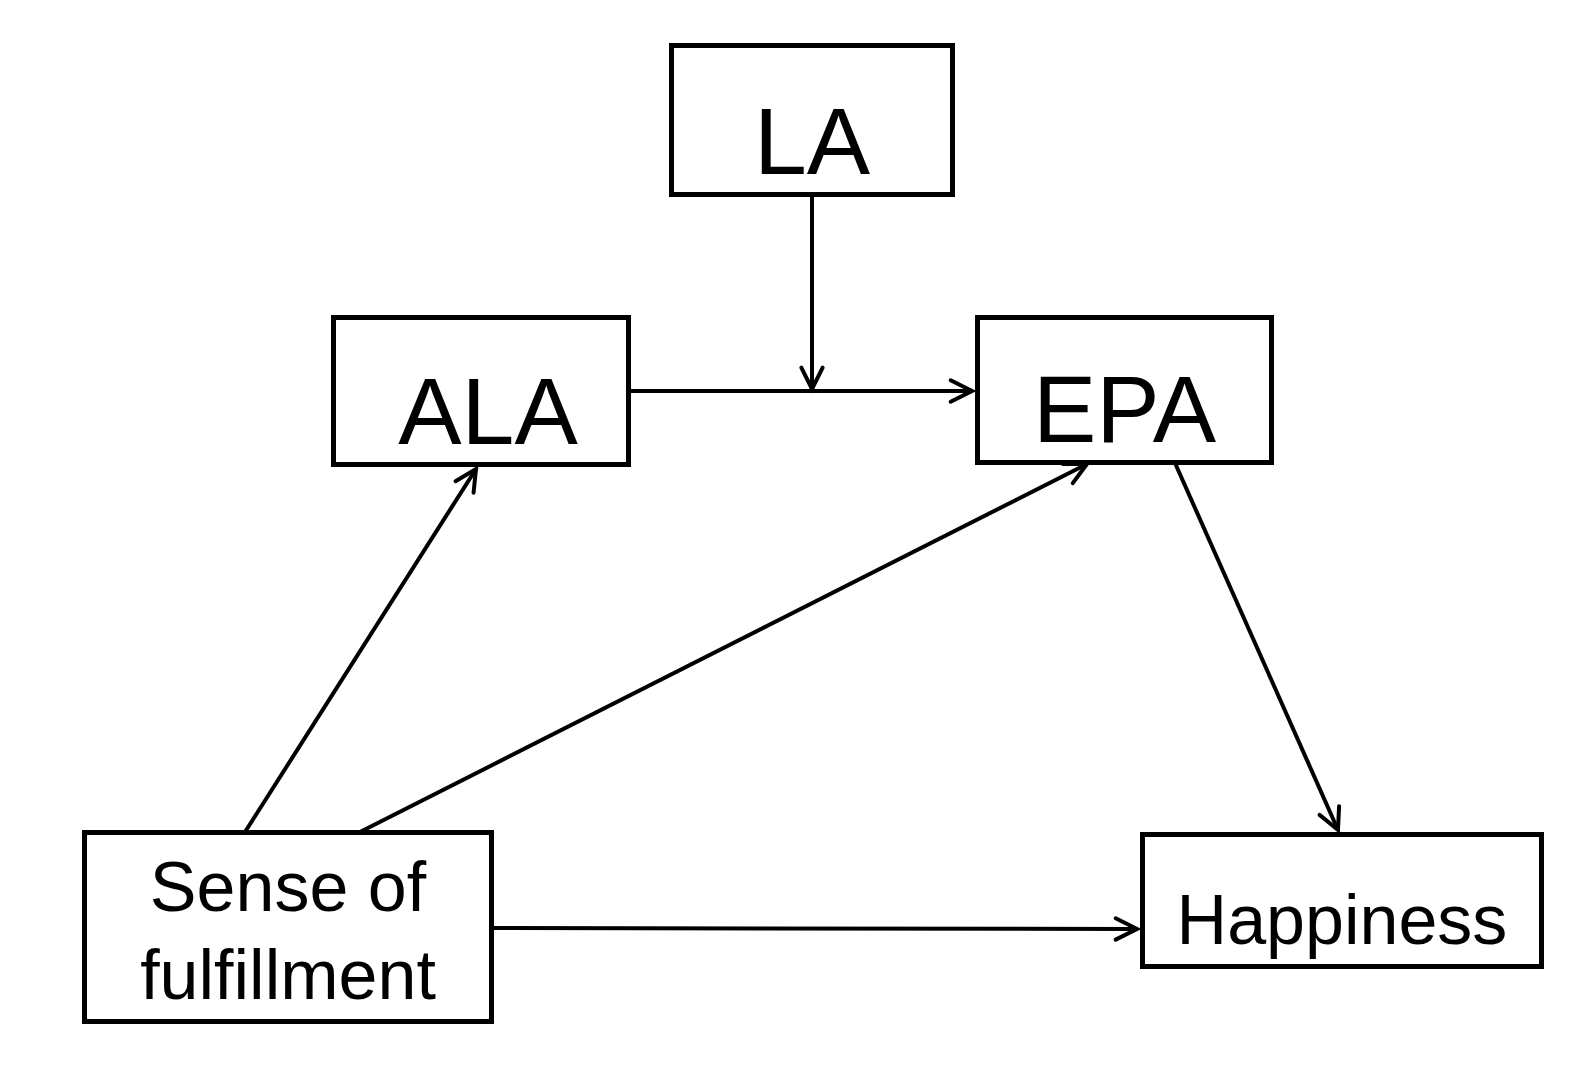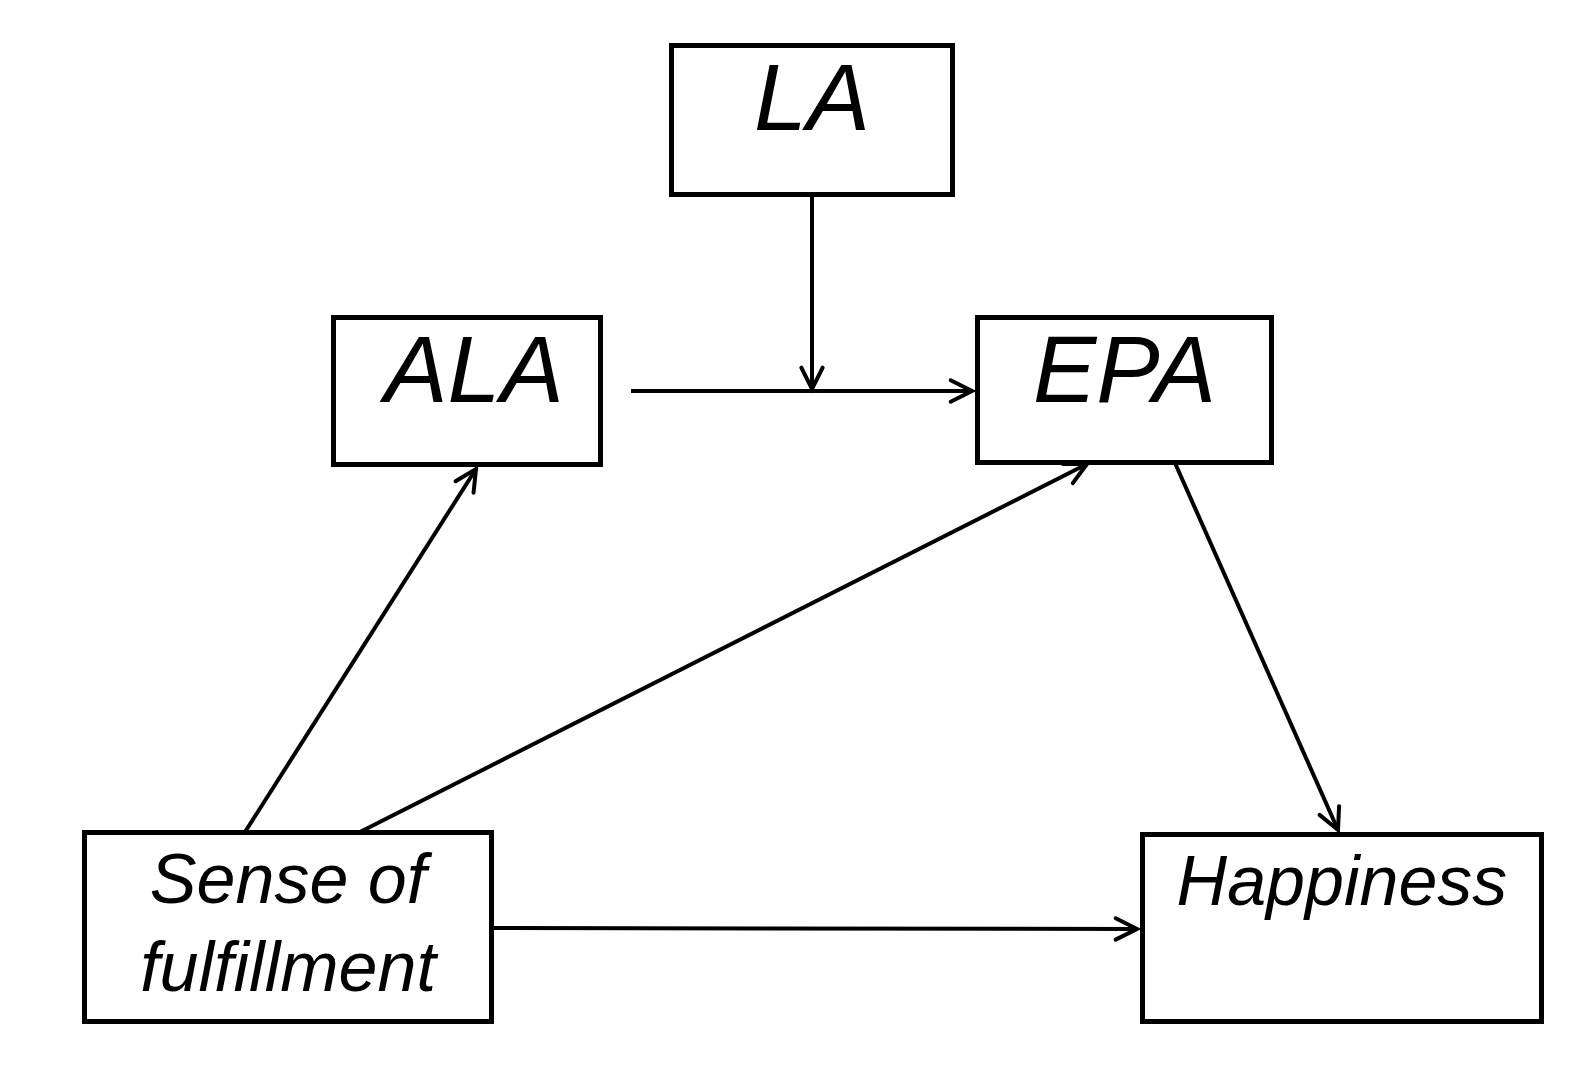--- a/index.html
+++ b/index.html
@@ -26,33 +26,32 @@
     stroke: #000000;
     stroke-width: 4;
   }
   .node {
     position: absolute;
     box-sizing: border-box;
     background: #ffffff;
     border: 5px solid #000000;
     color: #000000;
     display: flex;
-    align-items: flex-start;
+    align-items: flex-end;
     justify-content: center;
     text-align: center;
     white-space: pre-line;
-    font-style: italic;
   }
   .node-lg { font-size: 95px; line-height: 1.05; }
   .node-md { font-size: 70px; line-height: 1.26; }
   #node-la          { left: 669px;  top: 43px;  width: 286px; height: 154px; }
-  #node-ala         { left: 331px;  top: 315px; width: 272px; height: 152px; padding-left: 14px; }
+  #node-ala         { left: 331px;  top: 315px; width: 300px; height: 152px; padding-left: 14px; }
   #node-epa         { left: 975px;  top: 315px; width: 299px; height: 150px; }
   #node-fulfillment { left: 82px;   top: 830px; width: 412px; height: 194px; }
-  #node-happiness   { left: 1140px; top: 832px; width: 404px; height: 192px; }
+  #node-happiness   { left: 1140px; top: 832px; width: 404px; height: 137px; }
 </style>
 </head>
 <body>
 
 <div id="canvas">
 
   <svg id="edge-layer" viewBox="0 0 1591 1073" xmlns="http://www.w3.org/2000/svg">
     <defs>
       <marker id="arrowhead" viewBox="0 0 12 12" refX="10" refY="6" markerWidth="8" markerHeight="8" orient="auto">
         <path d="M 2 2 L 10 6 L 2 10" fill="none" stroke="#000000" stroke-width="1.5" stroke-linecap="round"></path>

